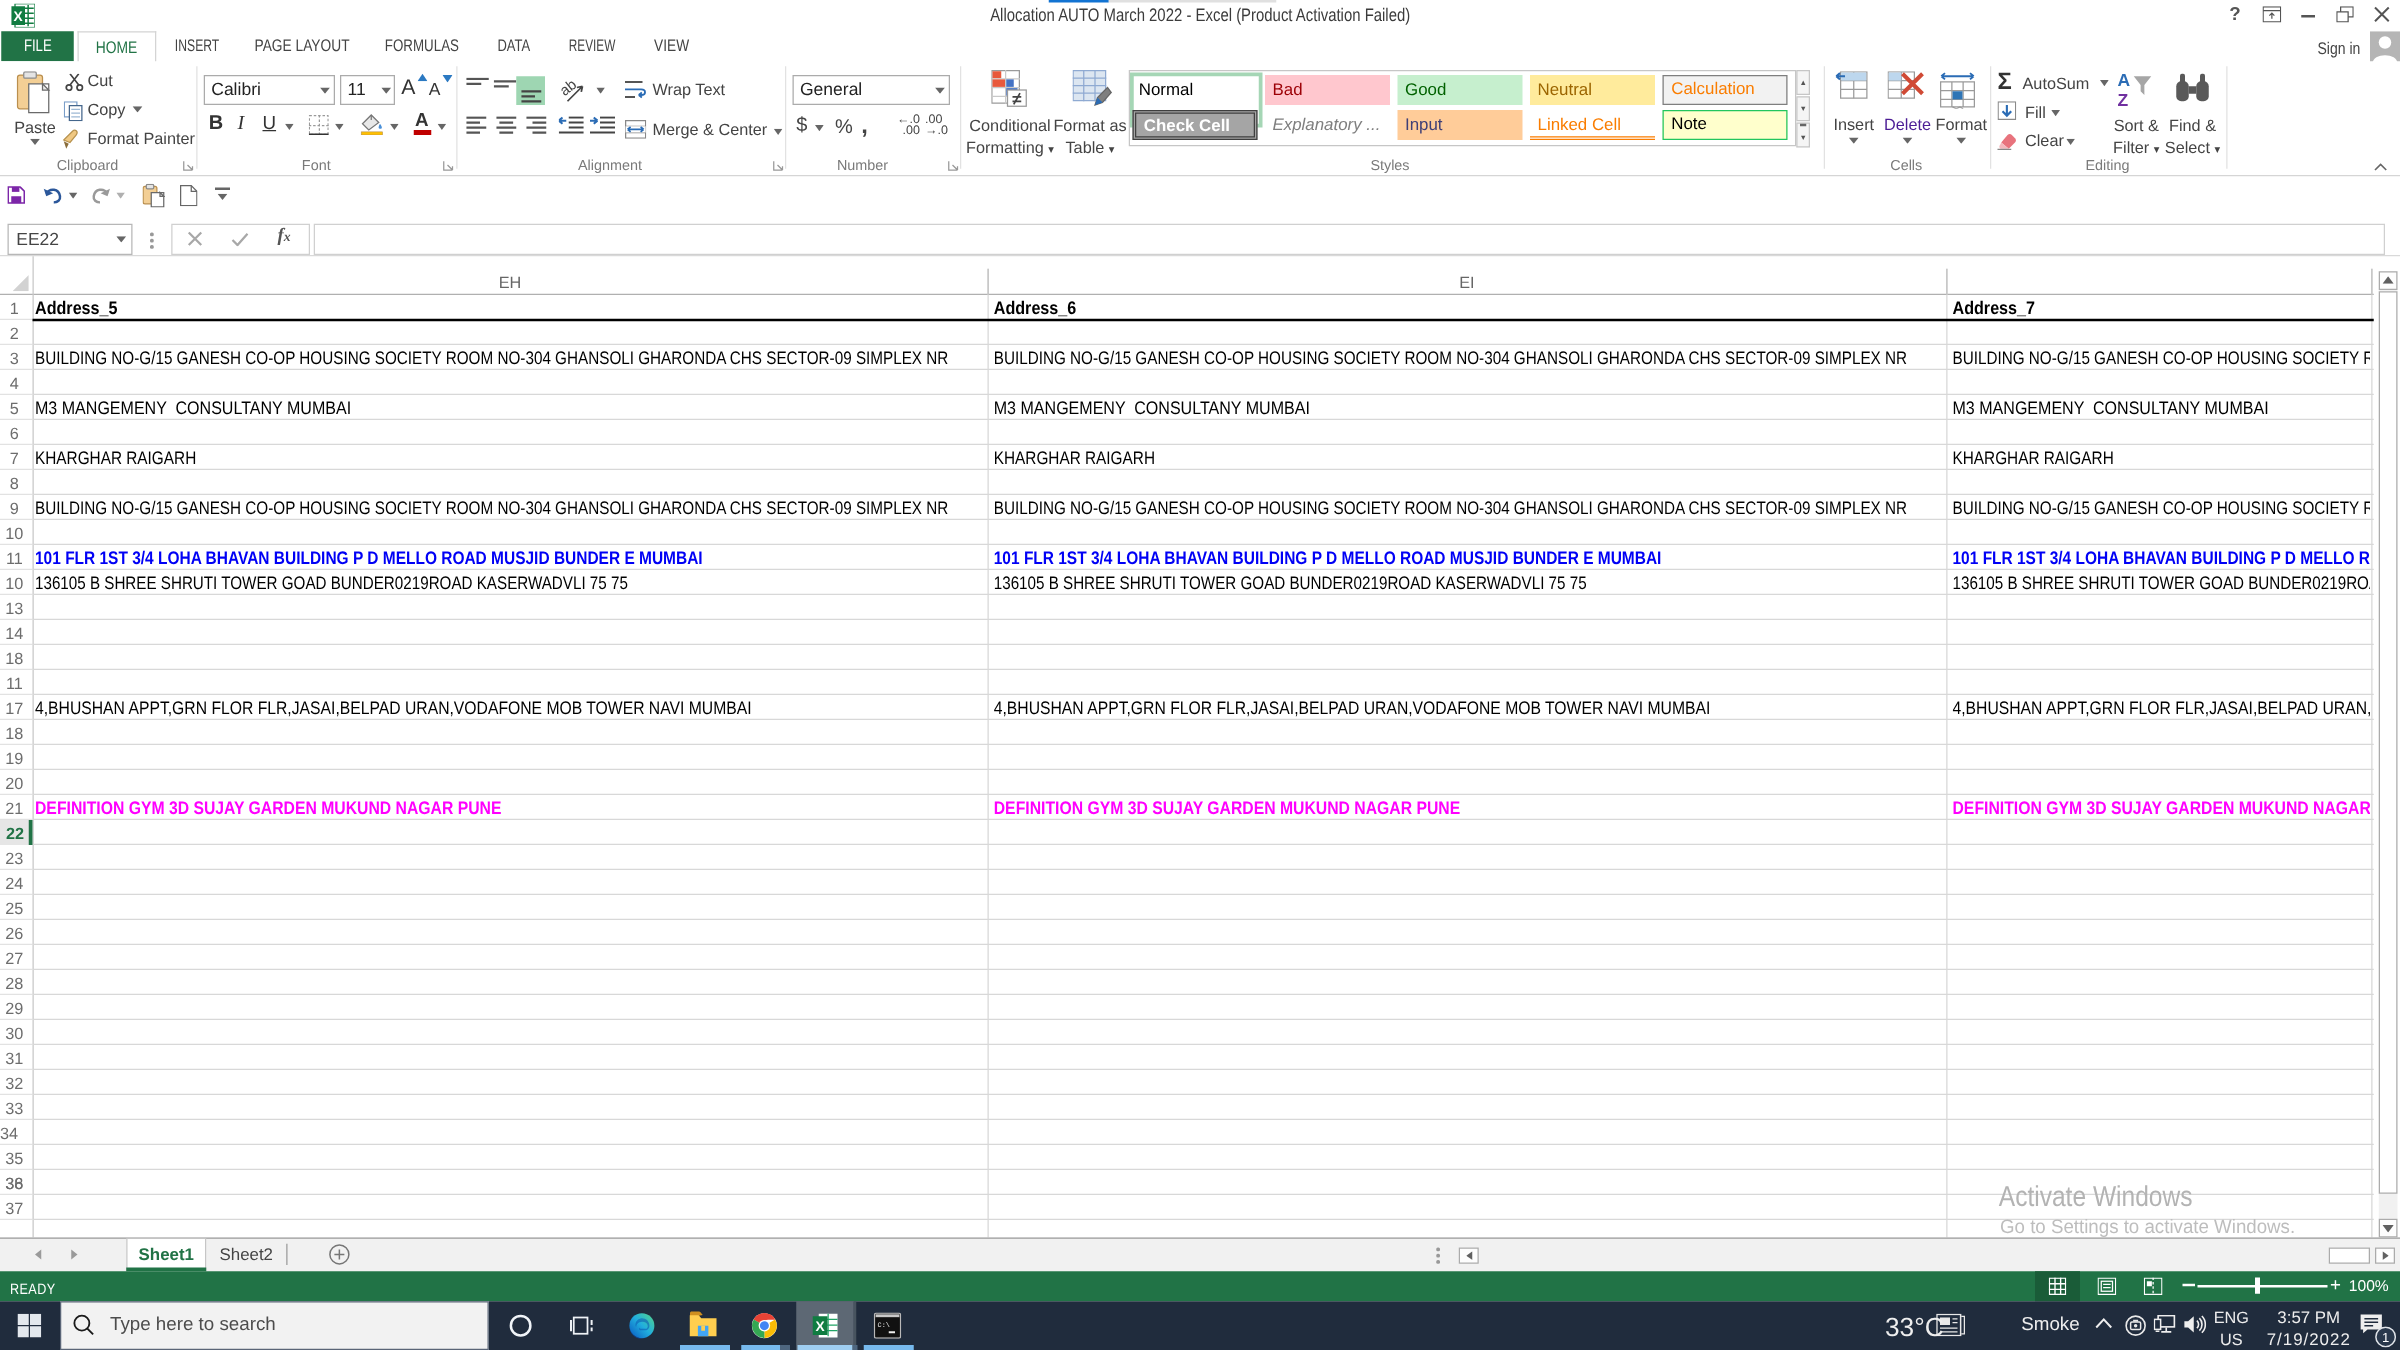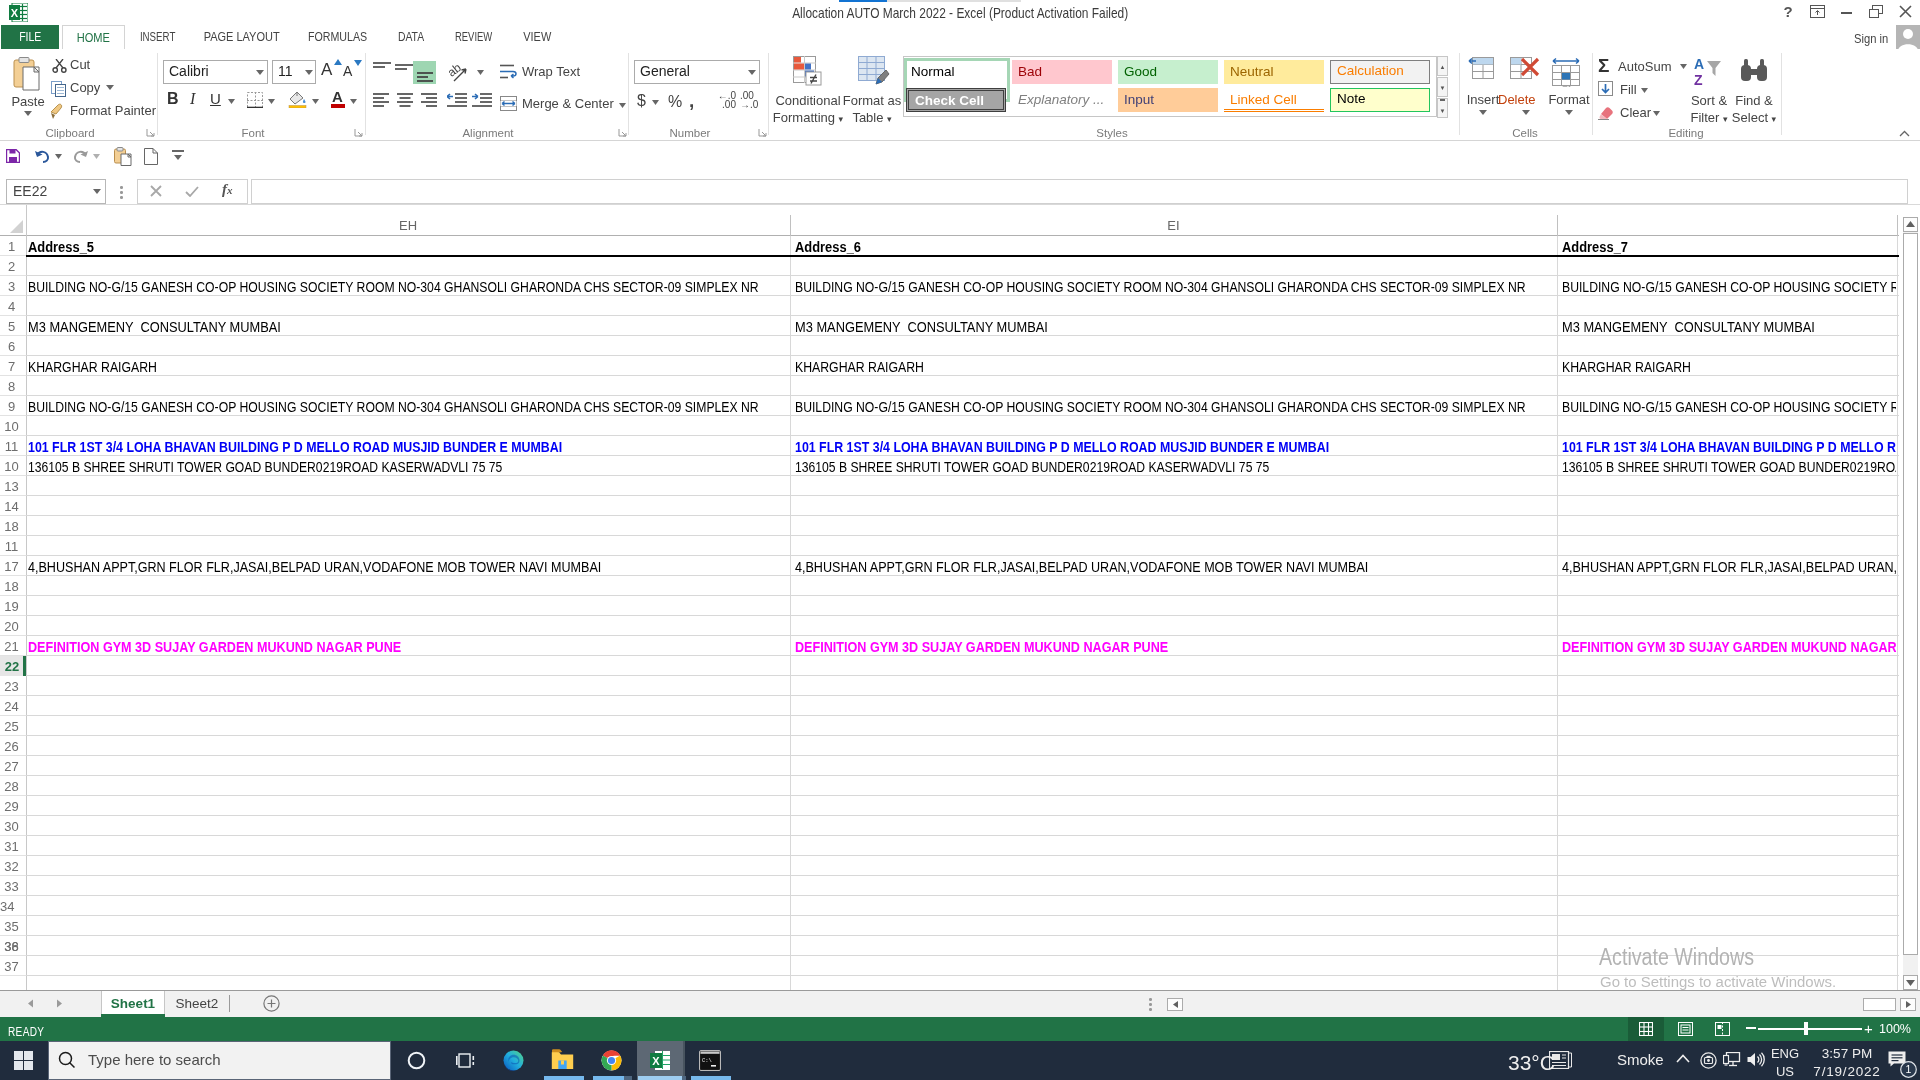--- a/index.html
+++ b/index.html
@@ -320,21 +320,21 @@
       <rect x="0.5" y="0.5" width="21" height="21"></rect>
     </g>
 <g stroke="#9a9a9a">
       <line x1="0.5" y1="7.5" x2="21.5" y2="7.5"></line>
       <line x1="0.5" y1="14.5" x2="21.5" y2="14.5"></line>
       <line x1="11" y1="0.5" x2="11" y2="21.5"></line>
     </g>
 <rect x="1" y="1" width="10" height="6.5" fill="#bdd7ee"></rect>
 <path d="M12 2 L28 18 M28 2 L12 18" stroke="#d04a35" stroke-width="3.2"></path>
 </svg>
-<div class="a" style="left:1498px;top:92px;width:56px;text-align:left;font-size:13px;color:#c2410c">Delete</div>
+<div class="a" style="left:1498px;top:92px;width:56px;text-align:center;font-size:13px;color:#4c1d95">Delete</div>
 <svg class="a" style="left:1522px;top:110px" width="8" height="5" viewBox="0 0 8 5">
     <path d="M0 0 L8 0 L4 5 Z" fill="#666"></path>
   </svg>
 <svg class="a" style="left:1552px;top:57px" width="30" height="30" viewBox="0 0 30 30">
 <path d="M1 4 L27 4 M1 4 L4 1.5 M1 4 L4 6.5 M27 4 L24 1.5 M27 4 L24 6.5" stroke="#2b6cb5" stroke-width="1.5" fill="none"></path>
 <g fill="#fff" stroke="#9a9a9a">
       <rect x="0.5" y="8.5" width="27" height="20"></rect>
     </g>
 <g stroke="#9a9a9a">
       <line x1="0.5" y1="15.5" x2="27.5" y2="15.5"></line>

